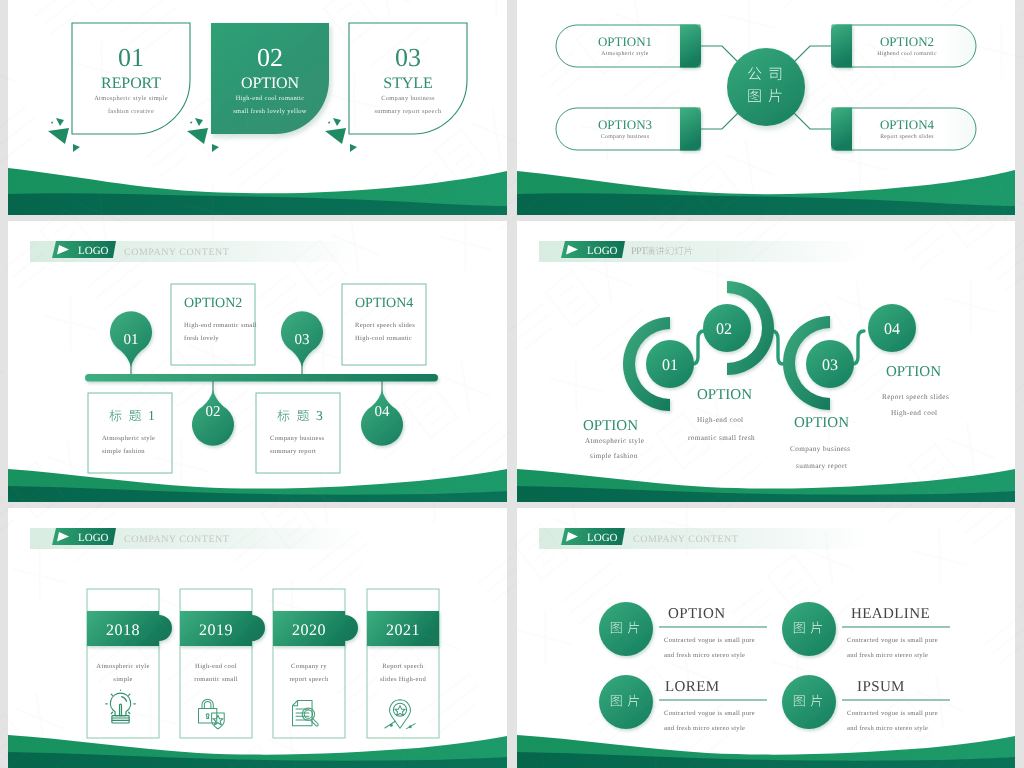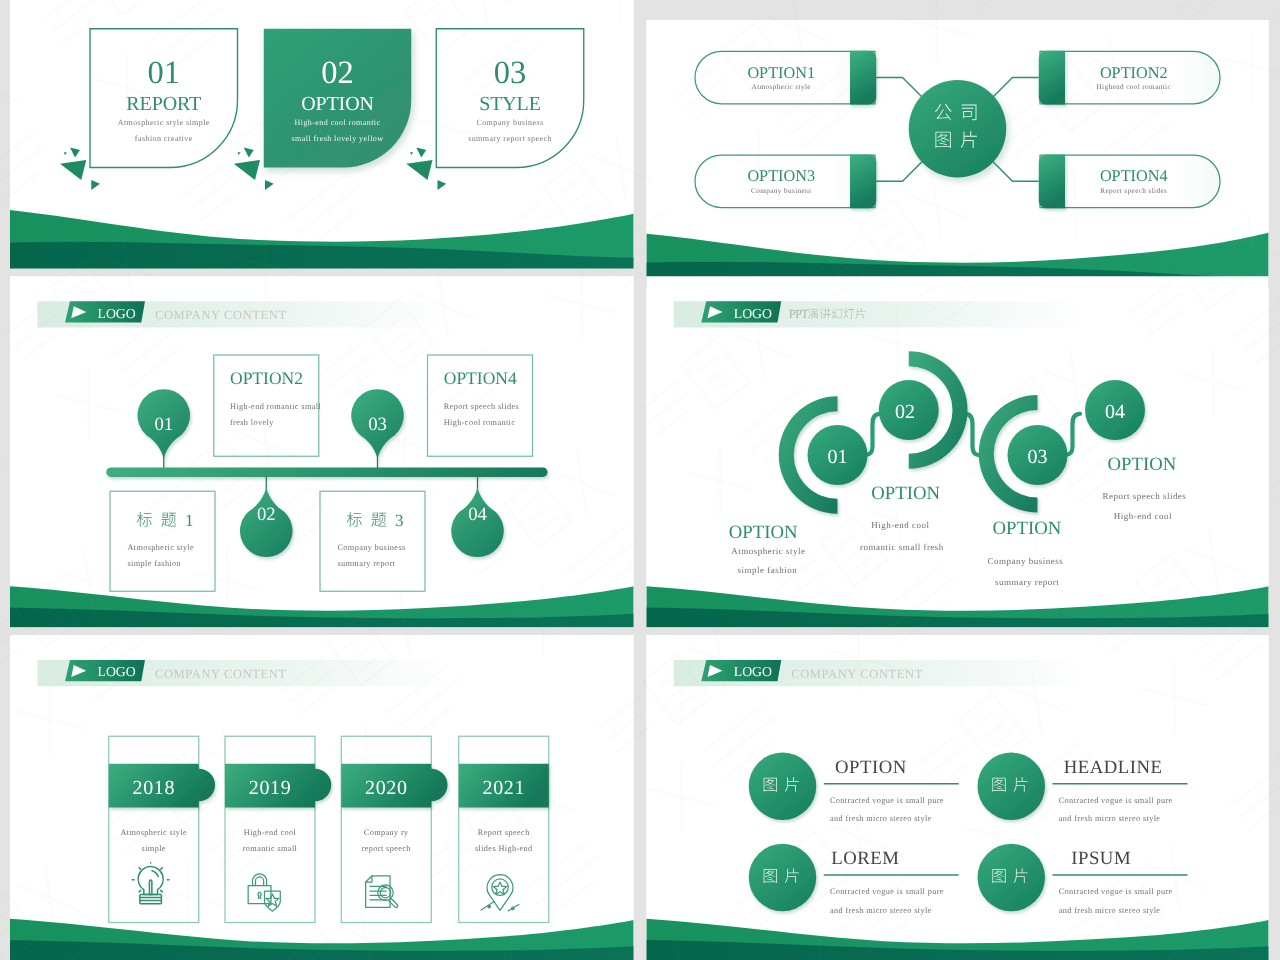--- a/index.html
+++ b/index.html
@@ -4,21 +4,21 @@
 <title>PPT Slide Thumbnails</title>
 <style>
   html,body{margin:0;padding:0;}
   body{width:1024px;height:768px;background:#e3e3e3;
        font-family:"Liberation Serif",serif;overflow:hidden;}
   .grid{position:absolute;left:0;top:0;width:1024px;height:768px;}
   .slide{position:absolute;background:#fff;overflow:hidden;}
   .slide svg{display:block;}
   svg{filter:opacity(1);}
   #s1{left:8px;top:0;width:499px;height:215px;}
-  #s2{left:517px;top:16px;width:498px;height:215px;}
+  #s2{left:517px;top:0;width:498px;height:215px;}
   #s3{left:8px;top:221px;width:499px;height:281px;}
   #s4{left:517px;top:221px;width:498px;height:281px;}
   #s5{left:8px;top:508px;width:499px;height:260px;}
   #s6{left:517px;top:508px;width:498px;height:260px;}
   .watermark{position:absolute;left:0;top:0;width:1024px;height:768px;pointer-events:none;opacity:0.42;}
   text{font-family:"Liberation Serif",serif;-webkit-font-smoothing:antialiased;}
   svg{shape-rendering:geometricPrecision;text-rendering:geometricPrecision;}
   .num{font-size:26px;fill:#2f8f6c;}
   .ttl{font-size:16px;fill:#2f8f6c;letter-spacing:-0.1px;}
   .dsc{font-size:6.4px;fill:#7a7a7a;letter-spacing:.35px;}

